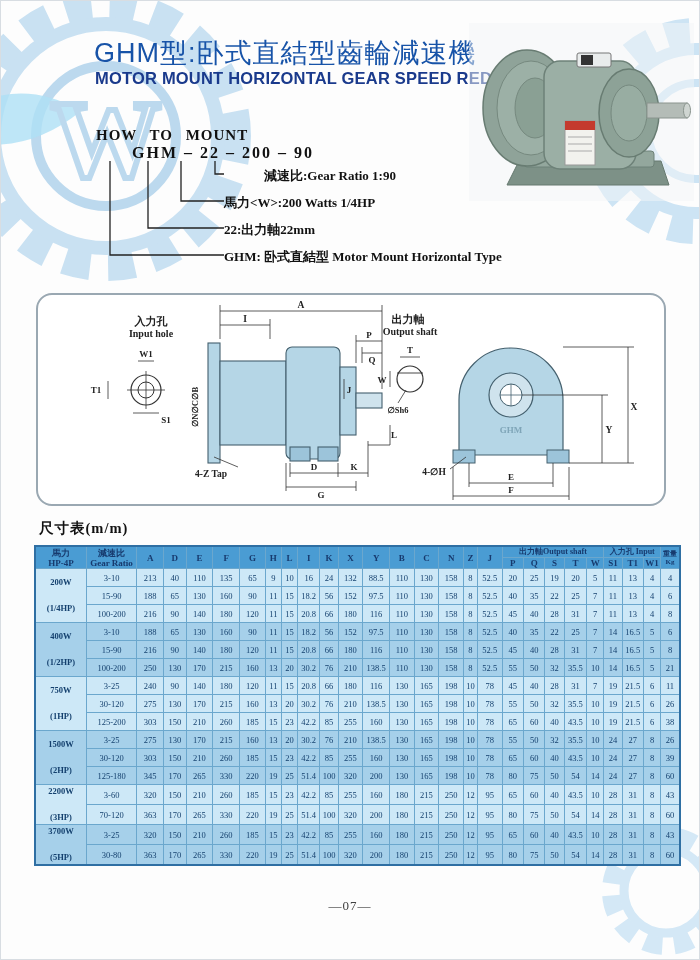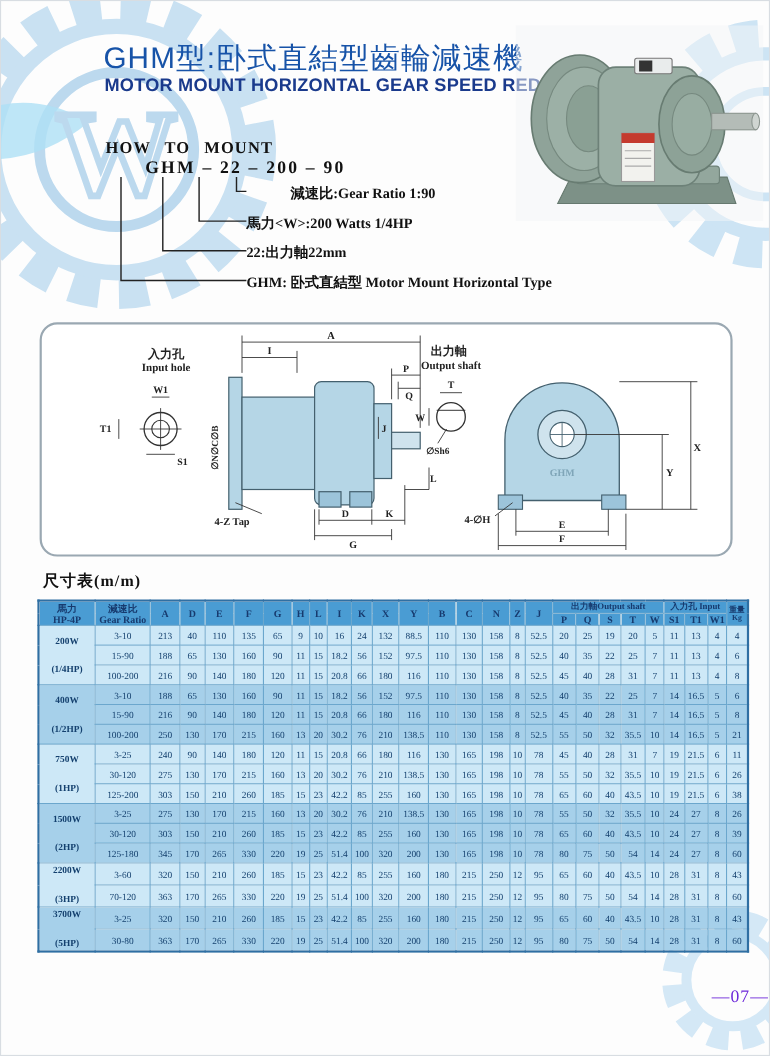--- a/index.html
+++ b/index.html
@@ -67,22 +67,22 @@
   }
   table.dim thead th.grp-lbl { font-size:8px; }
   table.dim thead th.kg { font-size:7px; line-height:8px; }
   table.dim td { font-size:8.5px; height:18px; }
   tr.light td { background:#cde8f7; }
   tr.dark  td { background:#a6d0ea; }
   td.group { font-size:9px; font-weight:700; line-height:13px; }
   td.ratio { font-size:8.5px; }
 
   .page-num {
-    position:absolute; left:0; right:0; top:897px; text-align:right;
-    font-size:16px; color:#6d28d9; letter-spacing:1px;
+    position:absolute; left:0; right:0; top:897px; text-align:center;
+    font-size:13px; color:#404040; letter-spacing:1px;
   }
 
   svg text { font-family:"Liberation Serif", serif; }
 </style>
 </head>
 <body>
 
 <svg class="wm" style="left:-45px; top:-40px;" width="330" height="400" viewBox="0 0 330 400">
   <circle cx="150" cy="175" r="130" fill="none" stroke="#c9e1f2" stroke-width="30" stroke-dasharray="26 18"></circle>
   <circle cx="150" cy="175" r="112" fill="none" stroke="#c9e1f2" stroke-width="14"></circle>

